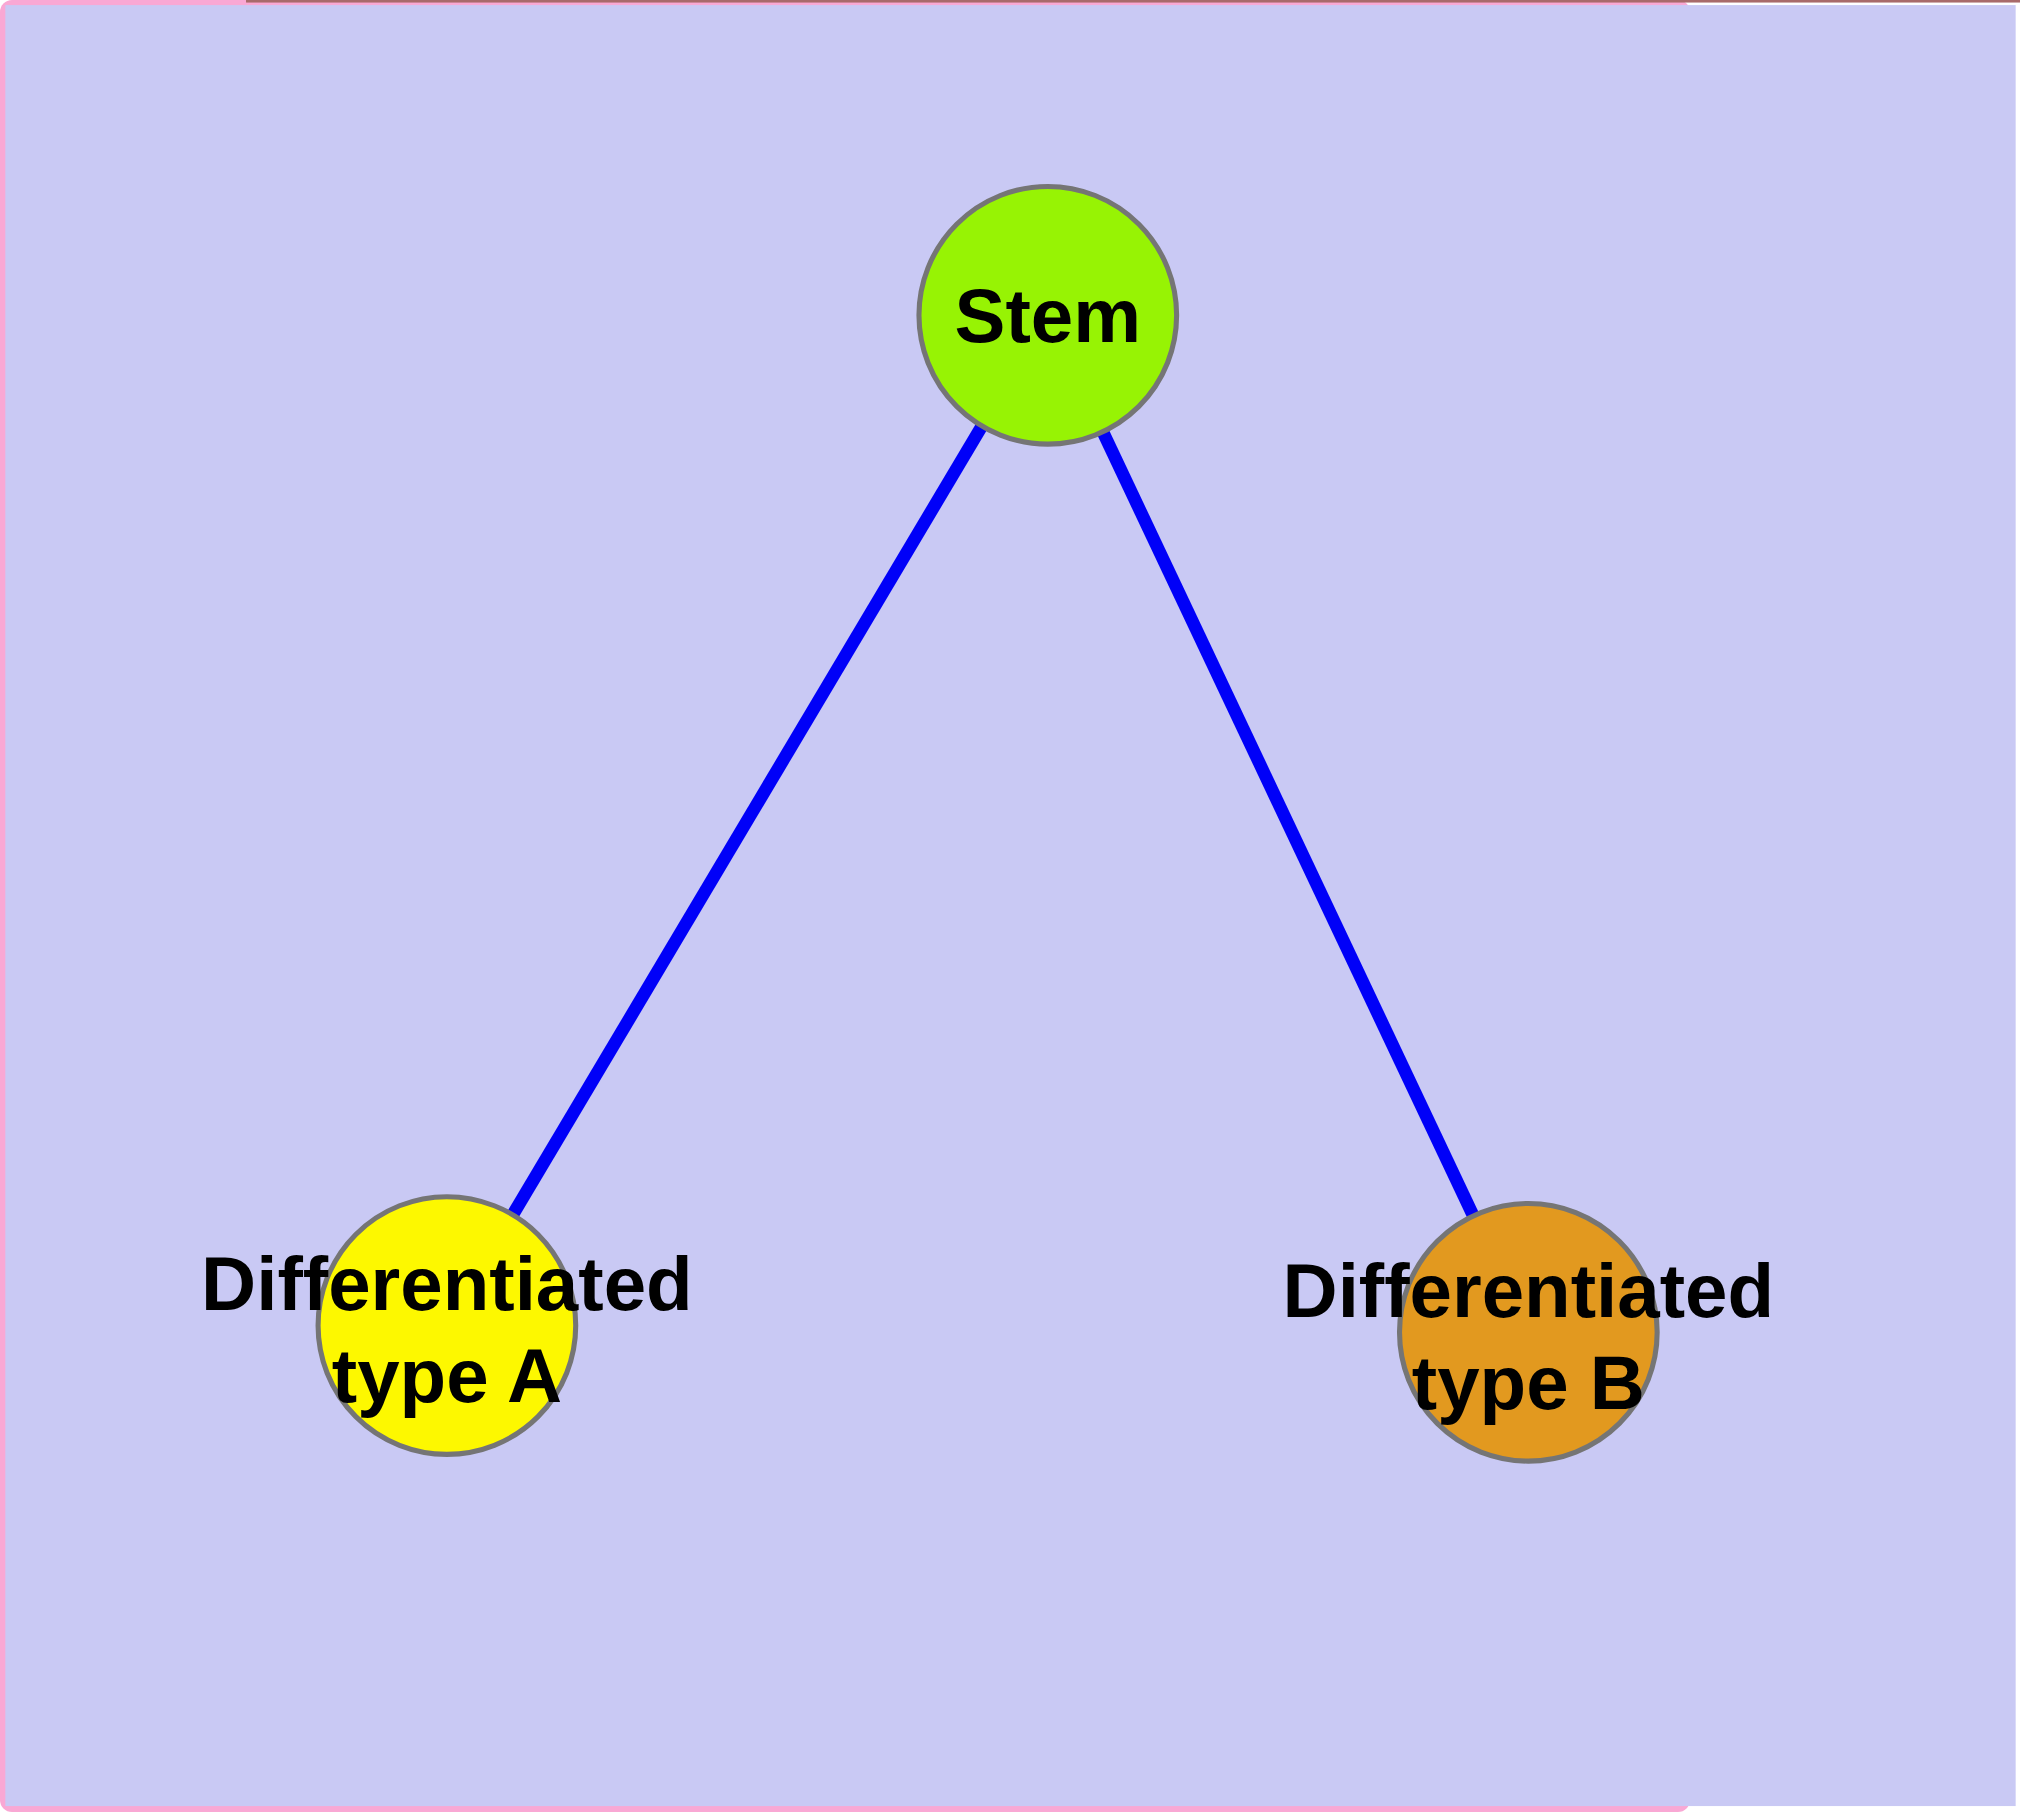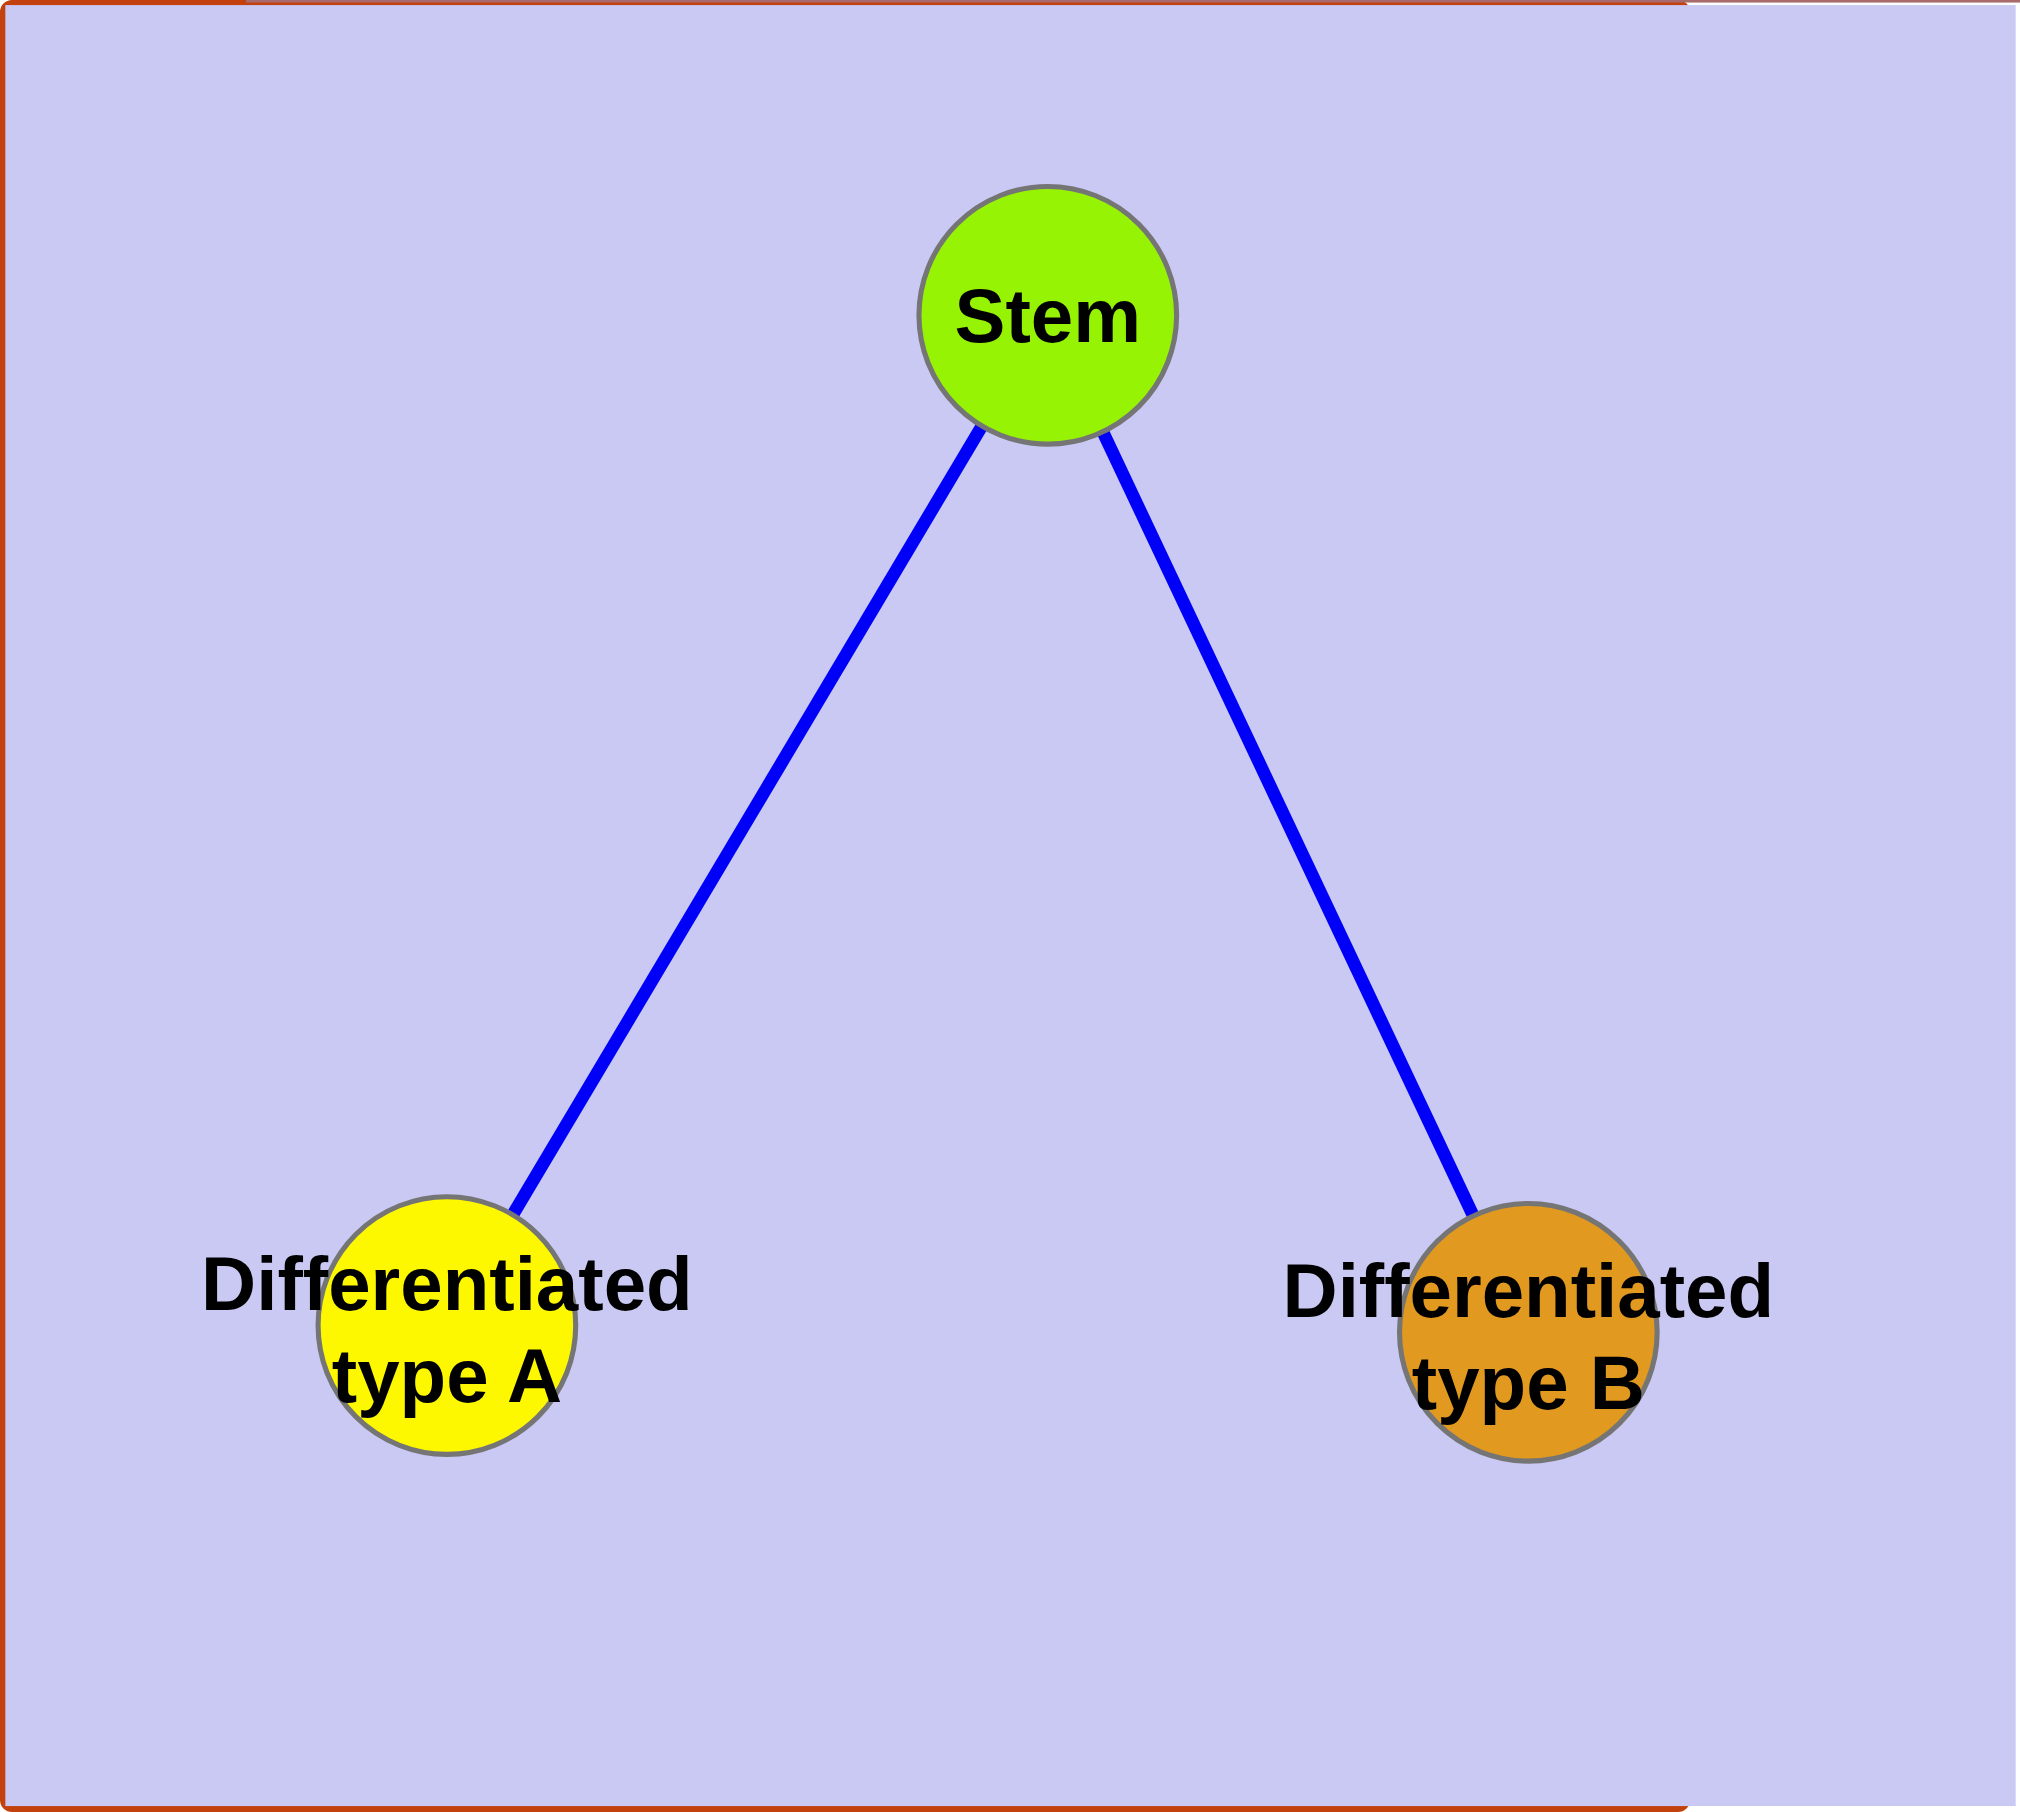--- a/index.html
+++ b/index.html
@@ -8,21 +8,21 @@
     width: 2021px;
     height: 1812px;
     background: #ffffff;
     overflow: hidden;
     font-family: "Liberation Sans", sans-serif;
   }
   .page {
     position: relative;
     width: 1690px;
     height: 1812px;
-    background: #c2410c;
+    background: #f9a8d4;
     border-radius: 12px;
   }
   svg.diagram {
     position: absolute;
     top: 0;
     left: 0;
     display: block;
   }
   text.node-label {
     font-family: "Liberation Sans", sans-serif;

